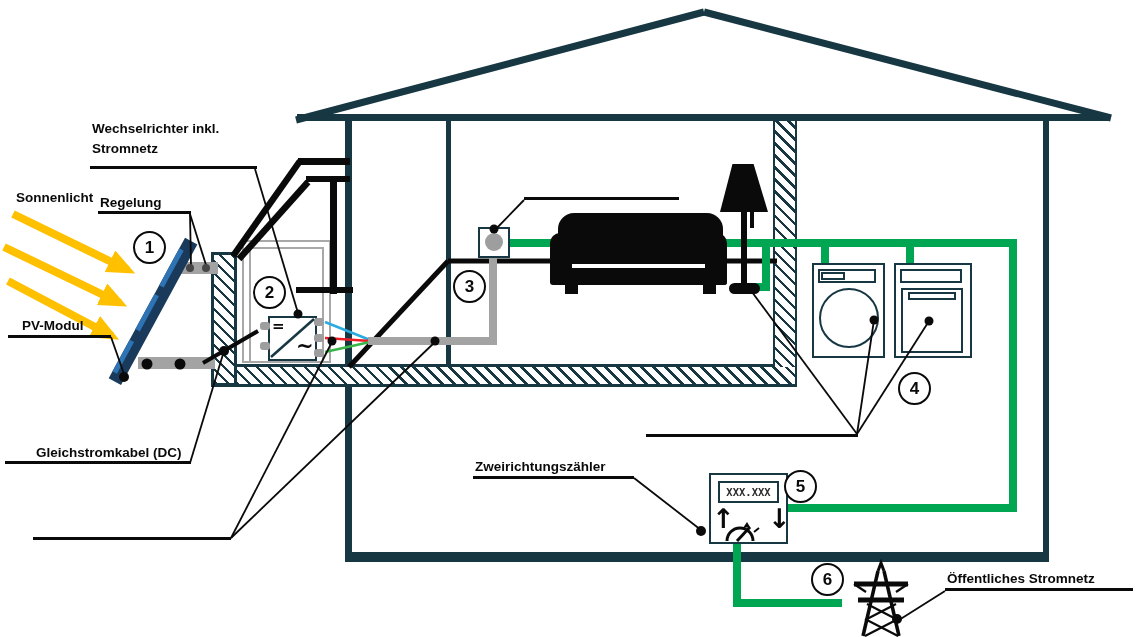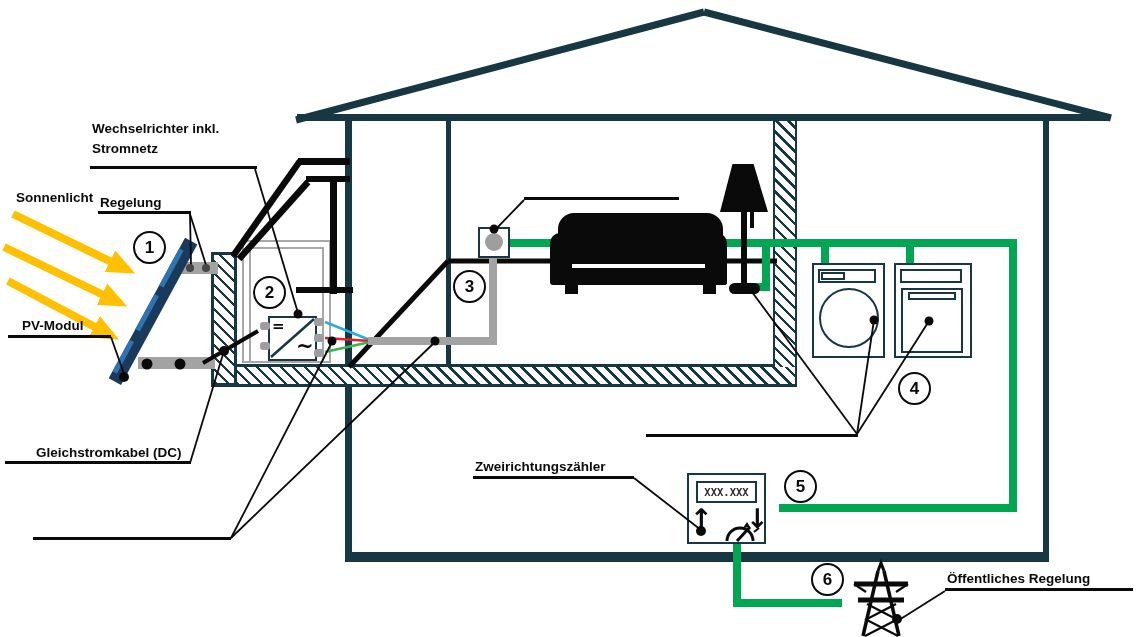--- a/index.html
+++ b/index.html
@@ -128,21 +128,21 @@
     <div class="inner" style="left:7px;top:7px;width:24px;height:8px;"></div>
     <div class="inner" style="left:5px;top:23px;width:60px;height:60px;border-radius:50%;border-width:2.5px;"></div>
   </div>
 
   <div class="box z3" style="left:894px;top:263px;width:78px;height:95px;">
     <div class="inner" style="left:4px;top:4px;width:62px;height:14px;"></div>
     <div class="inner" style="left:5px;top:23px;width:62px;height:65px;"></div>
     <div class="inner" style="left:12px;top:27px;width:48px;height:8px;"></div>
   </div>
 
-  <div class="box z3" style="left:687px;top:473px;width:79px;height:71px;">
+  <div class="box z3" style="left:709px;top:473px;width:79px;height:71px;">
     <div class="inner" style="left:7px;top:6px;width:61px;height:22px;display:flex;align-items:center;justify-content:center;font:600 10.5px 'DejaVu Sans Mono',monospace;color:#2a2a2a;">XXX.XXX</div>
     <div class="abs" style="left:1px;top:28px;font:700 27px 'DejaVu Sans',sans-serif;color:#0a0a0a;">↑</div>
     <div class="abs" style="left:57px;top:28px;font:700 27px 'DejaVu Sans',sans-serif;color:#0a0a0a;">↓</div>
   </div>
 
   <svg id="svg-over" width="1146" height="637" viewBox="0 0 1146 637">
 
     <g stroke="#173743" stroke-width="7" fill="none">
       <line x1="296" y1="120" x2="704" y2="12"></line>
       <line x1="704" y1="12" x2="1111" y2="118"></line>
@@ -229,21 +229,21 @@
 
   <div class="ul" style="left:33px;top:537px;width:198px;"></div>
 
   <div class="ul" style="left:524px;top:197px;width:155px;"></div>
 
   <div class="ul" style="left:646px;top:434px;width:212px;"></div>
 
   <div class="lbl" style="left:475px;top:457px;">Zweirichtungszähler</div>
   <div class="ul" style="left:473px;top:476px;width:161px;"></div>
 
-  <div class="lbl" style="left:947px;top:569px;">Öffentliches Regelung</div>
+  <div class="lbl" style="left:947px;top:569px;">Öffentliches Stromnetz</div>
   <div class="ul" style="left:945px;top:588px;width:188px;"></div>
 
   <div class="badge" style="left:133px;top:231px;">1</div>
   <div class="badge" style="left:253px;top:276px;">2</div>
   <div class="badge" style="left:453px;top:270px;">3</div>
   <div class="badge" style="left:898px;top:372px;">4</div>
   <div class="badge" style="left:784px;top:470px;">5</div>
   <div class="badge" style="left:811px;top:563px;">6</div>
 
 </div>

